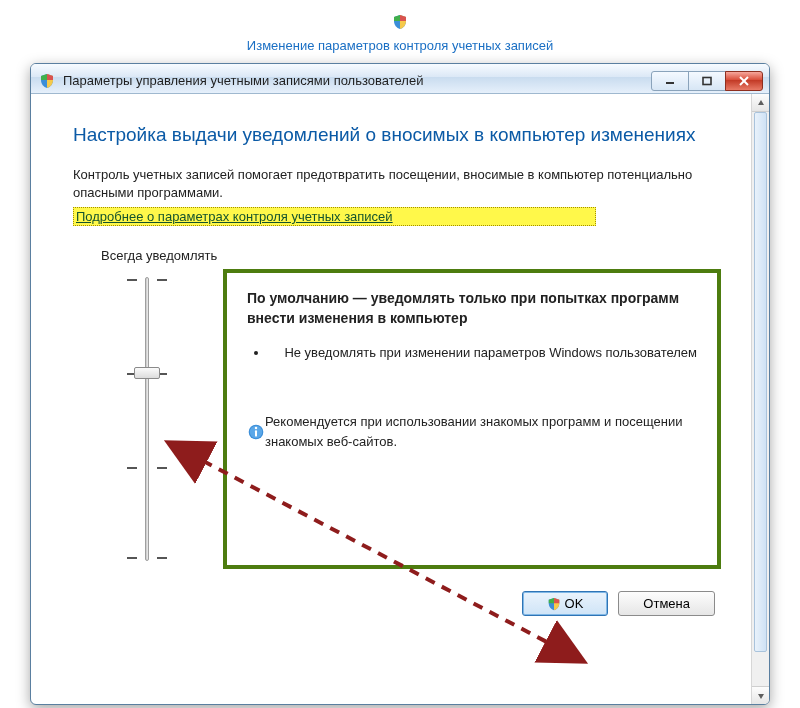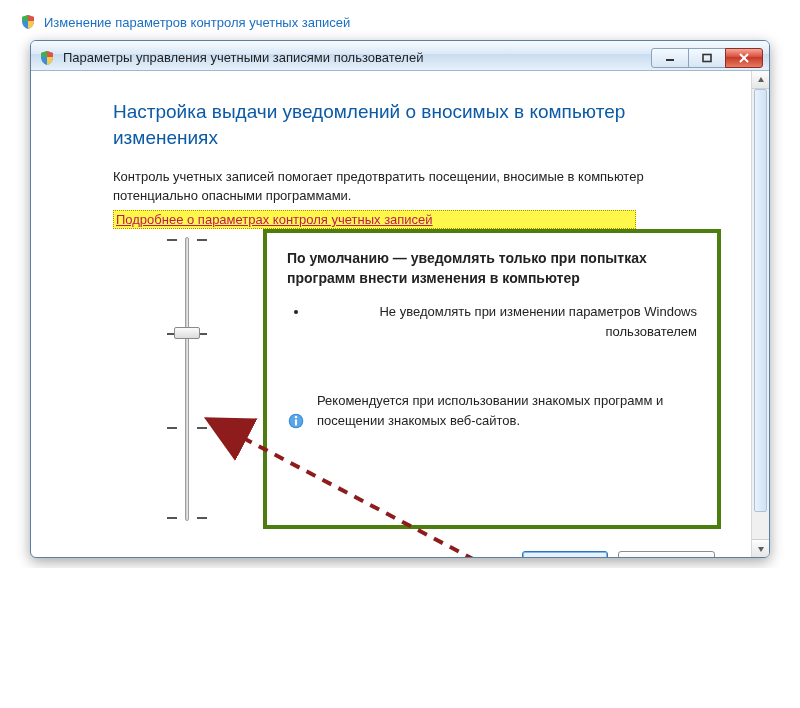--- a/index.html
+++ b/index.html
@@ -11,20 +11,21 @@
     background: #fff;
     color: #222;
   }
 
   
   .top-link-row {
     display: flex;
     align-items: center;
     gap: 8px;
     padding: 4px 10px 10px;
+    flex-direction: column;
   }
   .top-link {
     color: #1a6fc4;
     text-decoration: none;
     cursor: pointer;
   }
 
   
   .shield-icon {
     width: 16px;
@@ -80,22 +81,21 @@
     border-bottom-right-radius: 3px;
     background: linear-gradient(#f6a79c, #d94b37 45%, #c23a26 46%, #e87a66);
     border-color: #8e2f20;
   }
   .win-btn.close svg line,
   .win-btn.close svg path { stroke: #fff; }
 
   
   .client {
     display: flex;
-    height: 486px;
-    margin-left: 40px;
+    height: 610px;
   }
   .content {
     flex: 1 1 auto;
     padding: 28px 30px 20px 42px;
     overflow: hidden;
     position: relative;
   }
   .scrollbar {
     flex: 0 0 18px;
     background: #f0f0f0;
@@ -131,21 +131,21 @@
     color: #0b5aa6;
     margin: 0 0 18px;
     line-height: 1.35;
   }
   .intro-text {
     margin: 0 0 2px;
     line-height: 1.45;
   }
   .help-link {
     display: inline-block;
-    color: #be185d;
+    color: #14532d;
     text-decoration: underline;
     cursor: pointer;
     padding: 1px 2px;
   }
   .hl-wrap {
     background: #fff84a;
     border: 1px dotted #a38f00;
     display: inline-block;
     padding: 0 200px 0 0;
     margin-top: 2px;
@@ -218,22 +218,21 @@
   .desc-panel ul {
     margin: 0 0 50px;
     padding-left: 22px;
   }
   .desc-panel ul li {
     line-height: 1.5;
     text-align: right;
   }
   .reco-row {
     display: flex;
-    gap: 12px;
-    align-items: flex-end;
+    align-items: center;
   }
   .info-icon {
     width: 18px;
     height: 18px;
     flex: 0 0 auto;
   }
   .reco-text {
     line-height: 1.5;
   }
 
@@ -318,20 +317,21 @@
   </div>
 
   <div class="client">
     <div class="content">
       <h1 class="page-heading">Настройка выдачи уведомлений о вносимых в компьютер изменениях</h1>
       <p class="intro-text">Контроль учетных записей помогает предотвратить посещении, вносимые в компьютер потенциально опасными программами.</p>
       <span class="hl-wrap">
         <a class="help-link">Подробнее о параметрах контроля учетных записей</a>
       </span>
 
+      <div class="always-label">Всегда уведомлять</div>
 
       <div class="slider-row">
 
         <div class="vslider">
           <div class="vs-track"></div>
           <div class="vs-tick" style="top:10px">
               <span></span>
               <span></span>
             </div>
           <div class="vs-tick" style="top:104px">

